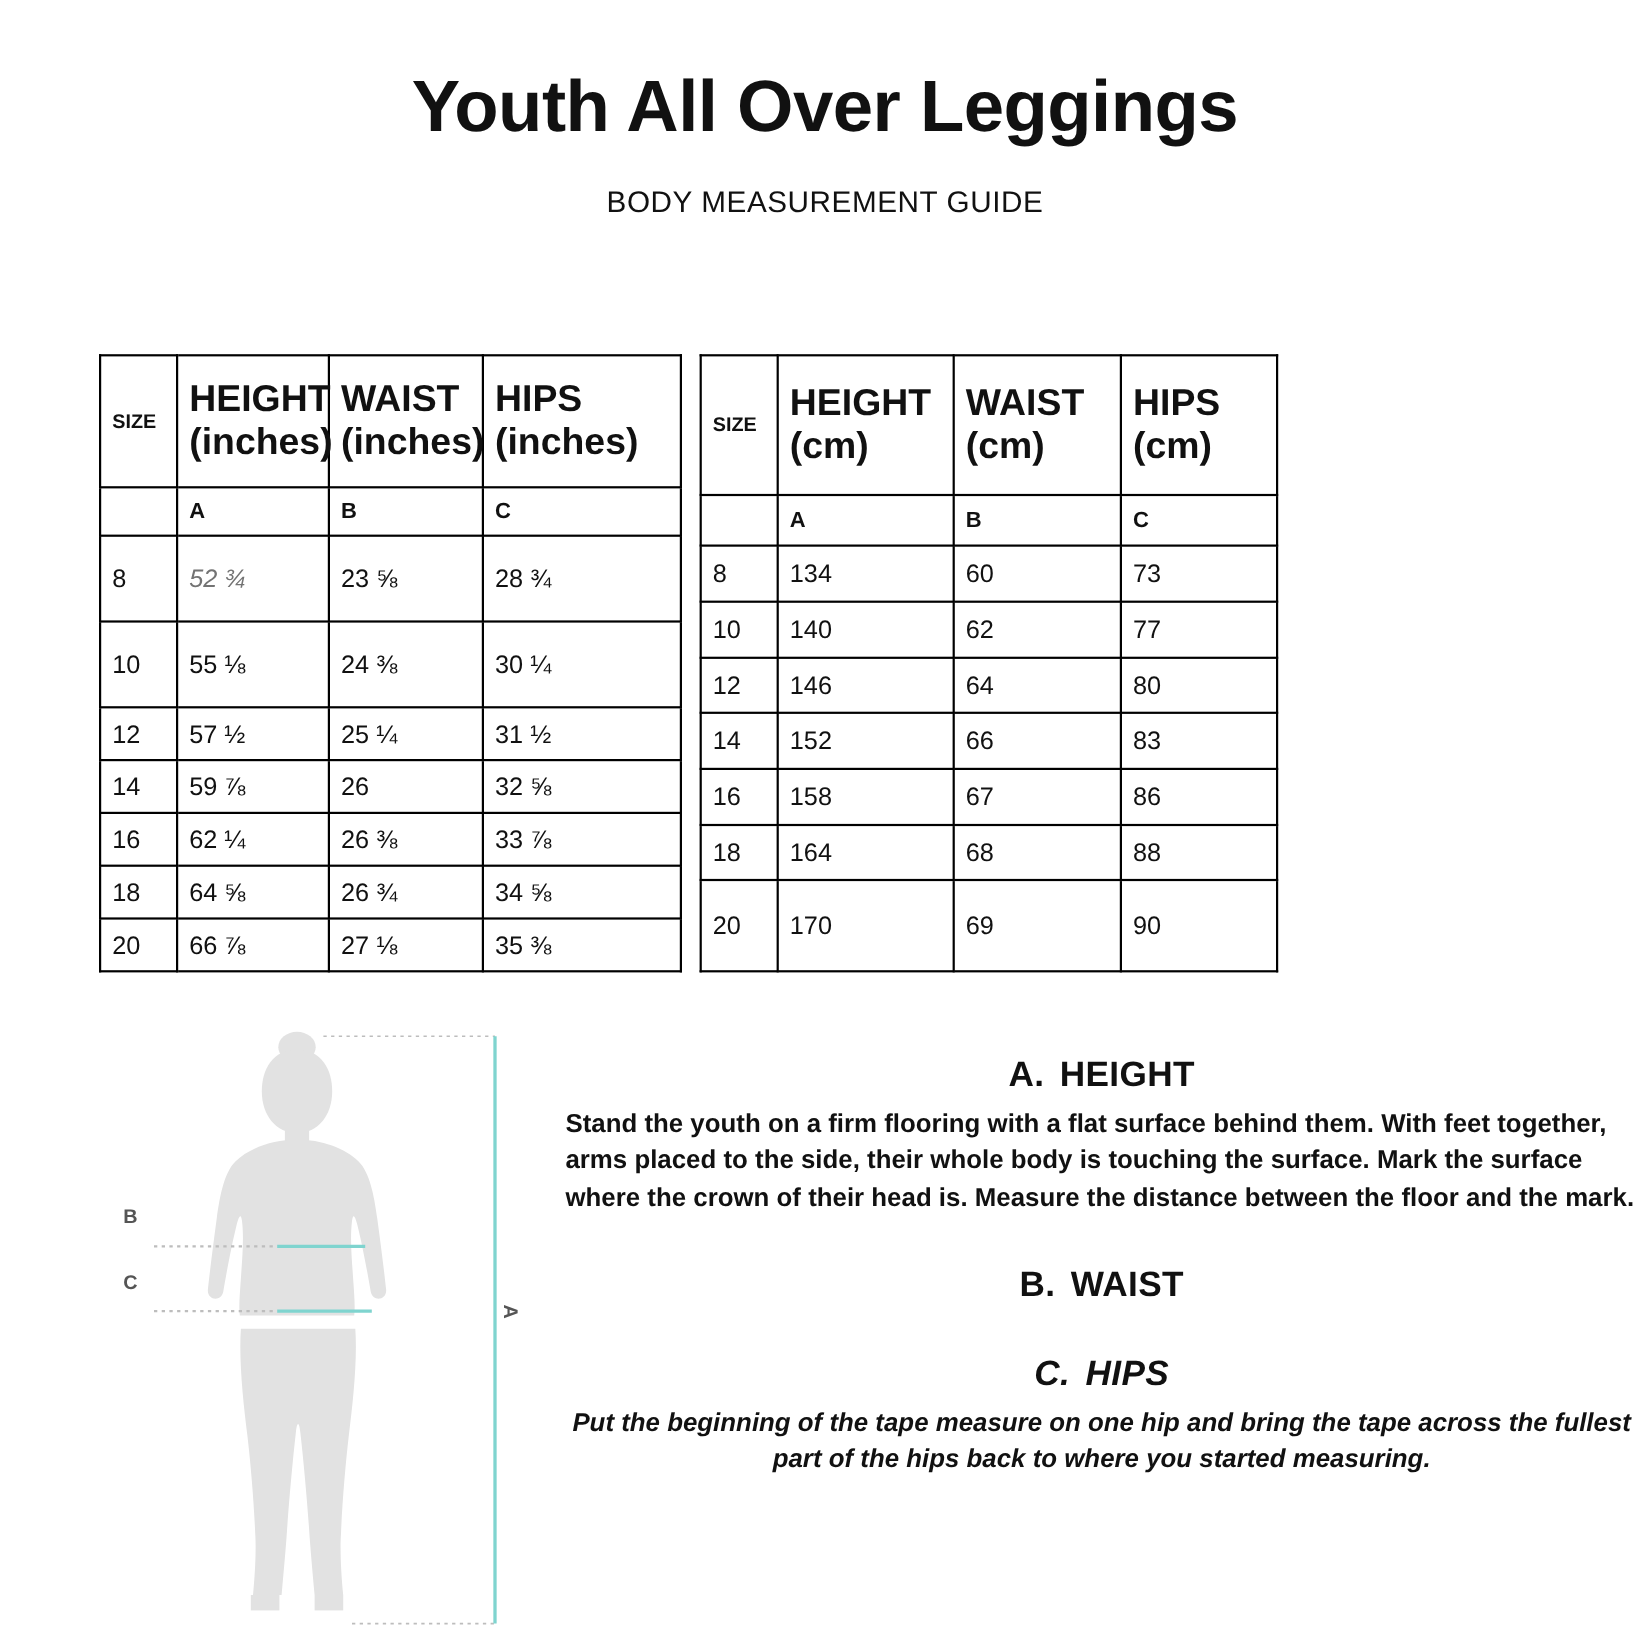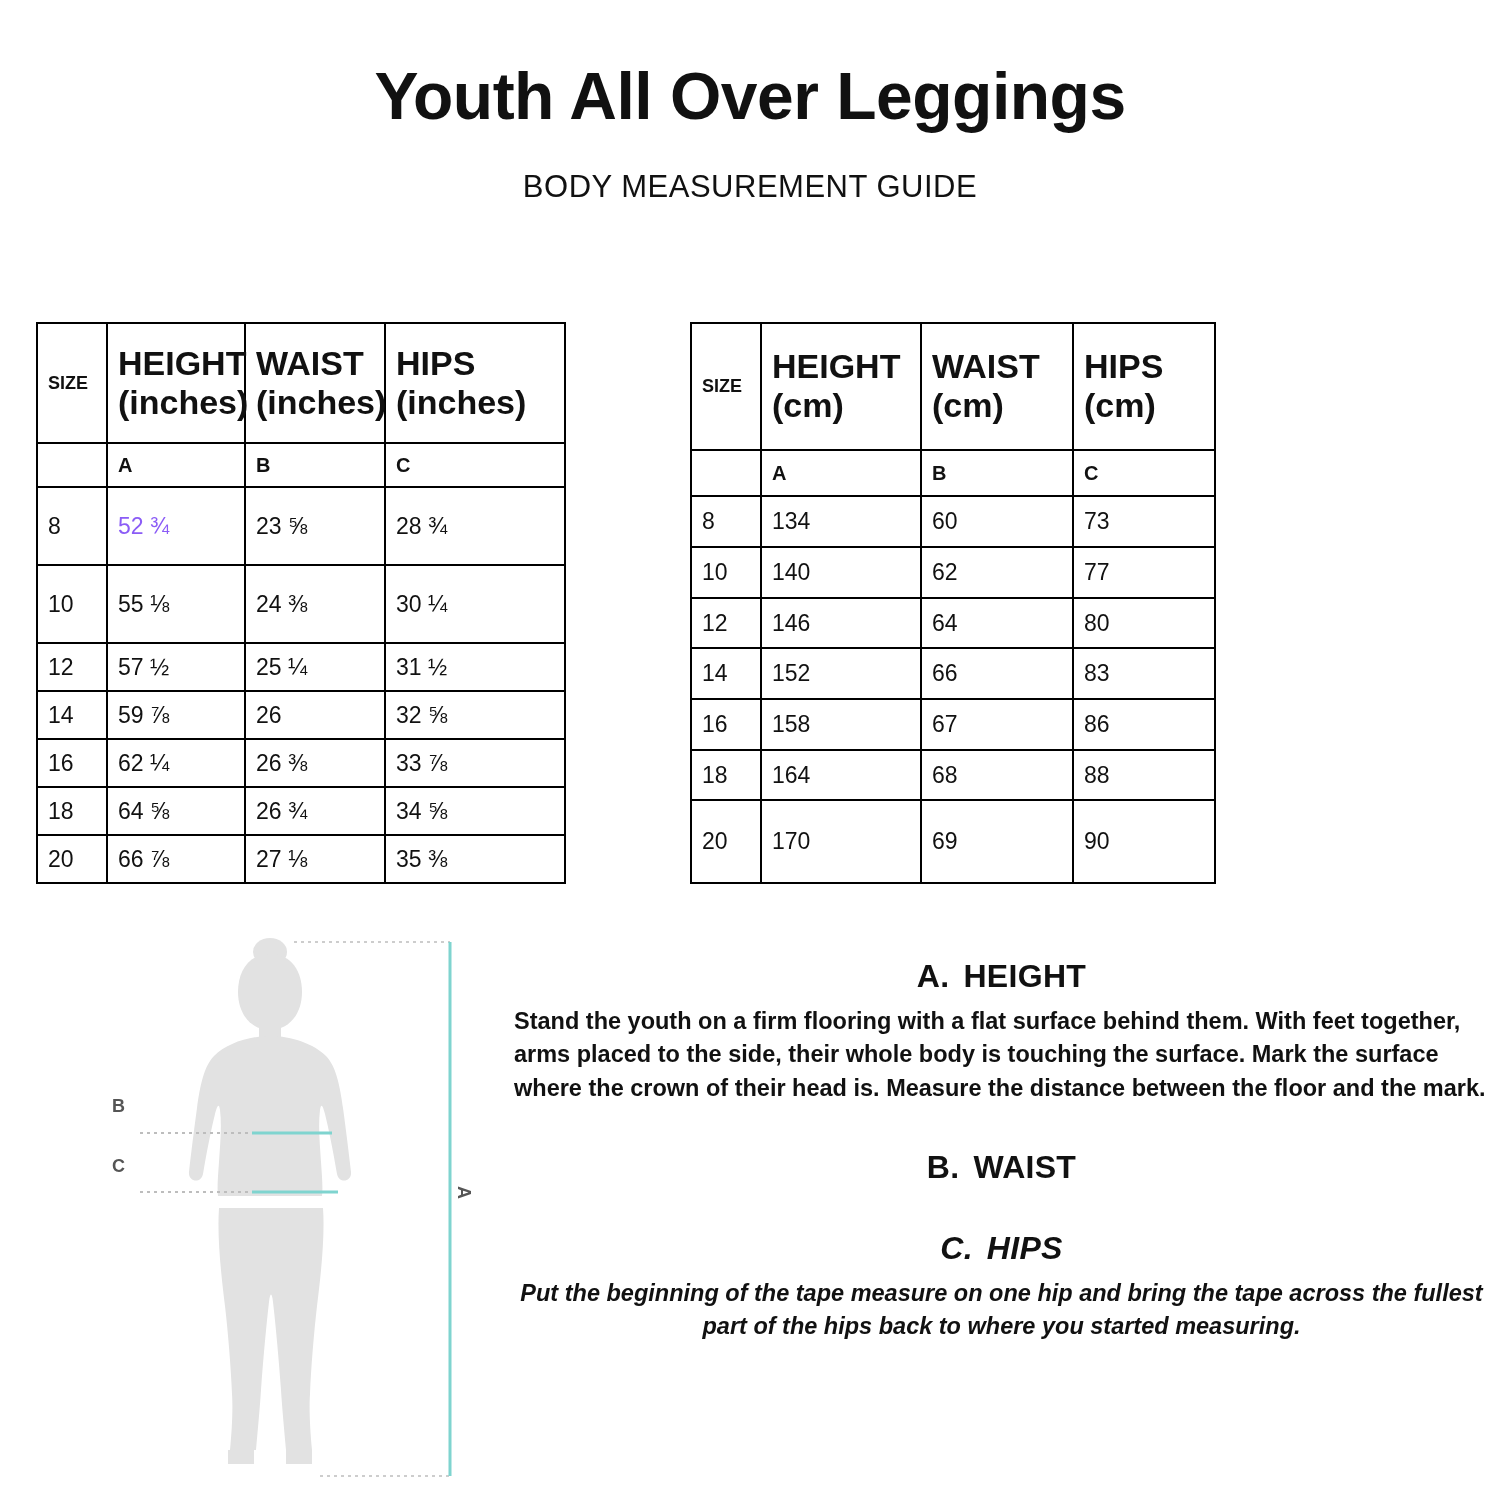--- a/index.html
+++ b/index.html
@@ -21,35 +21,35 @@
   .title {
     text-align: center;
     font-size: 66px;
     font-weight: bold;
     letter-spacing: -0.5px;
     margin: 62px 0 0 0;
     line-height: 1.05;
   }
   .subtitle {
     text-align: center;
-    font-size: 31px;
+    font-size: 27px;
     letter-spacing: 0.5px;
     margin: 38px 0 0 0;
     font-weight: 400;
   }
 
   
   .tables {
     position: absolute;
     top: 322px;
     left: 0;
     width: 1252px;
     display: flex;
     justify-content: space-between;
-    padding: 0 36px;
+    padding: 0 90px;
   }
   table {
     border-collapse: collapse;
     table-layout: fixed;
   }
   table td, table th {
     border: 2px solid #000000;
     font-size: 23px;
     font-weight: bold;
     text-align: left;
@@ -71,21 +71,21 @@
   .t-cm col.c1 { width: 160px; }
   .t-cm col.c2 { width: 152px; }
   .t-cm col.c3 { width: 142px; }
   .hdr-size { font-size: 18px; font-weight: bold; }
   .hdr-main { font-size: 34px; font-weight: bold; line-height: 1.15; }
   .sub-letter { font-size: 20px; font-weight: bold; }
   tr.hdr td { height: 120px; vertical-align: middle; }
   tr.letters td { height: 44px; }
   tr.data td { height: 48px; }
   tr.tall td { height: 78px; }
-  .faded { color: #8b5cf6; }
+  .faded { color: #737373; font-style: italic; }
 
   
   .lower {
     position: absolute;
     top: 930px;
     left: 0;
     width: 1500px;
     height: 570px;
   }
   .figure {

